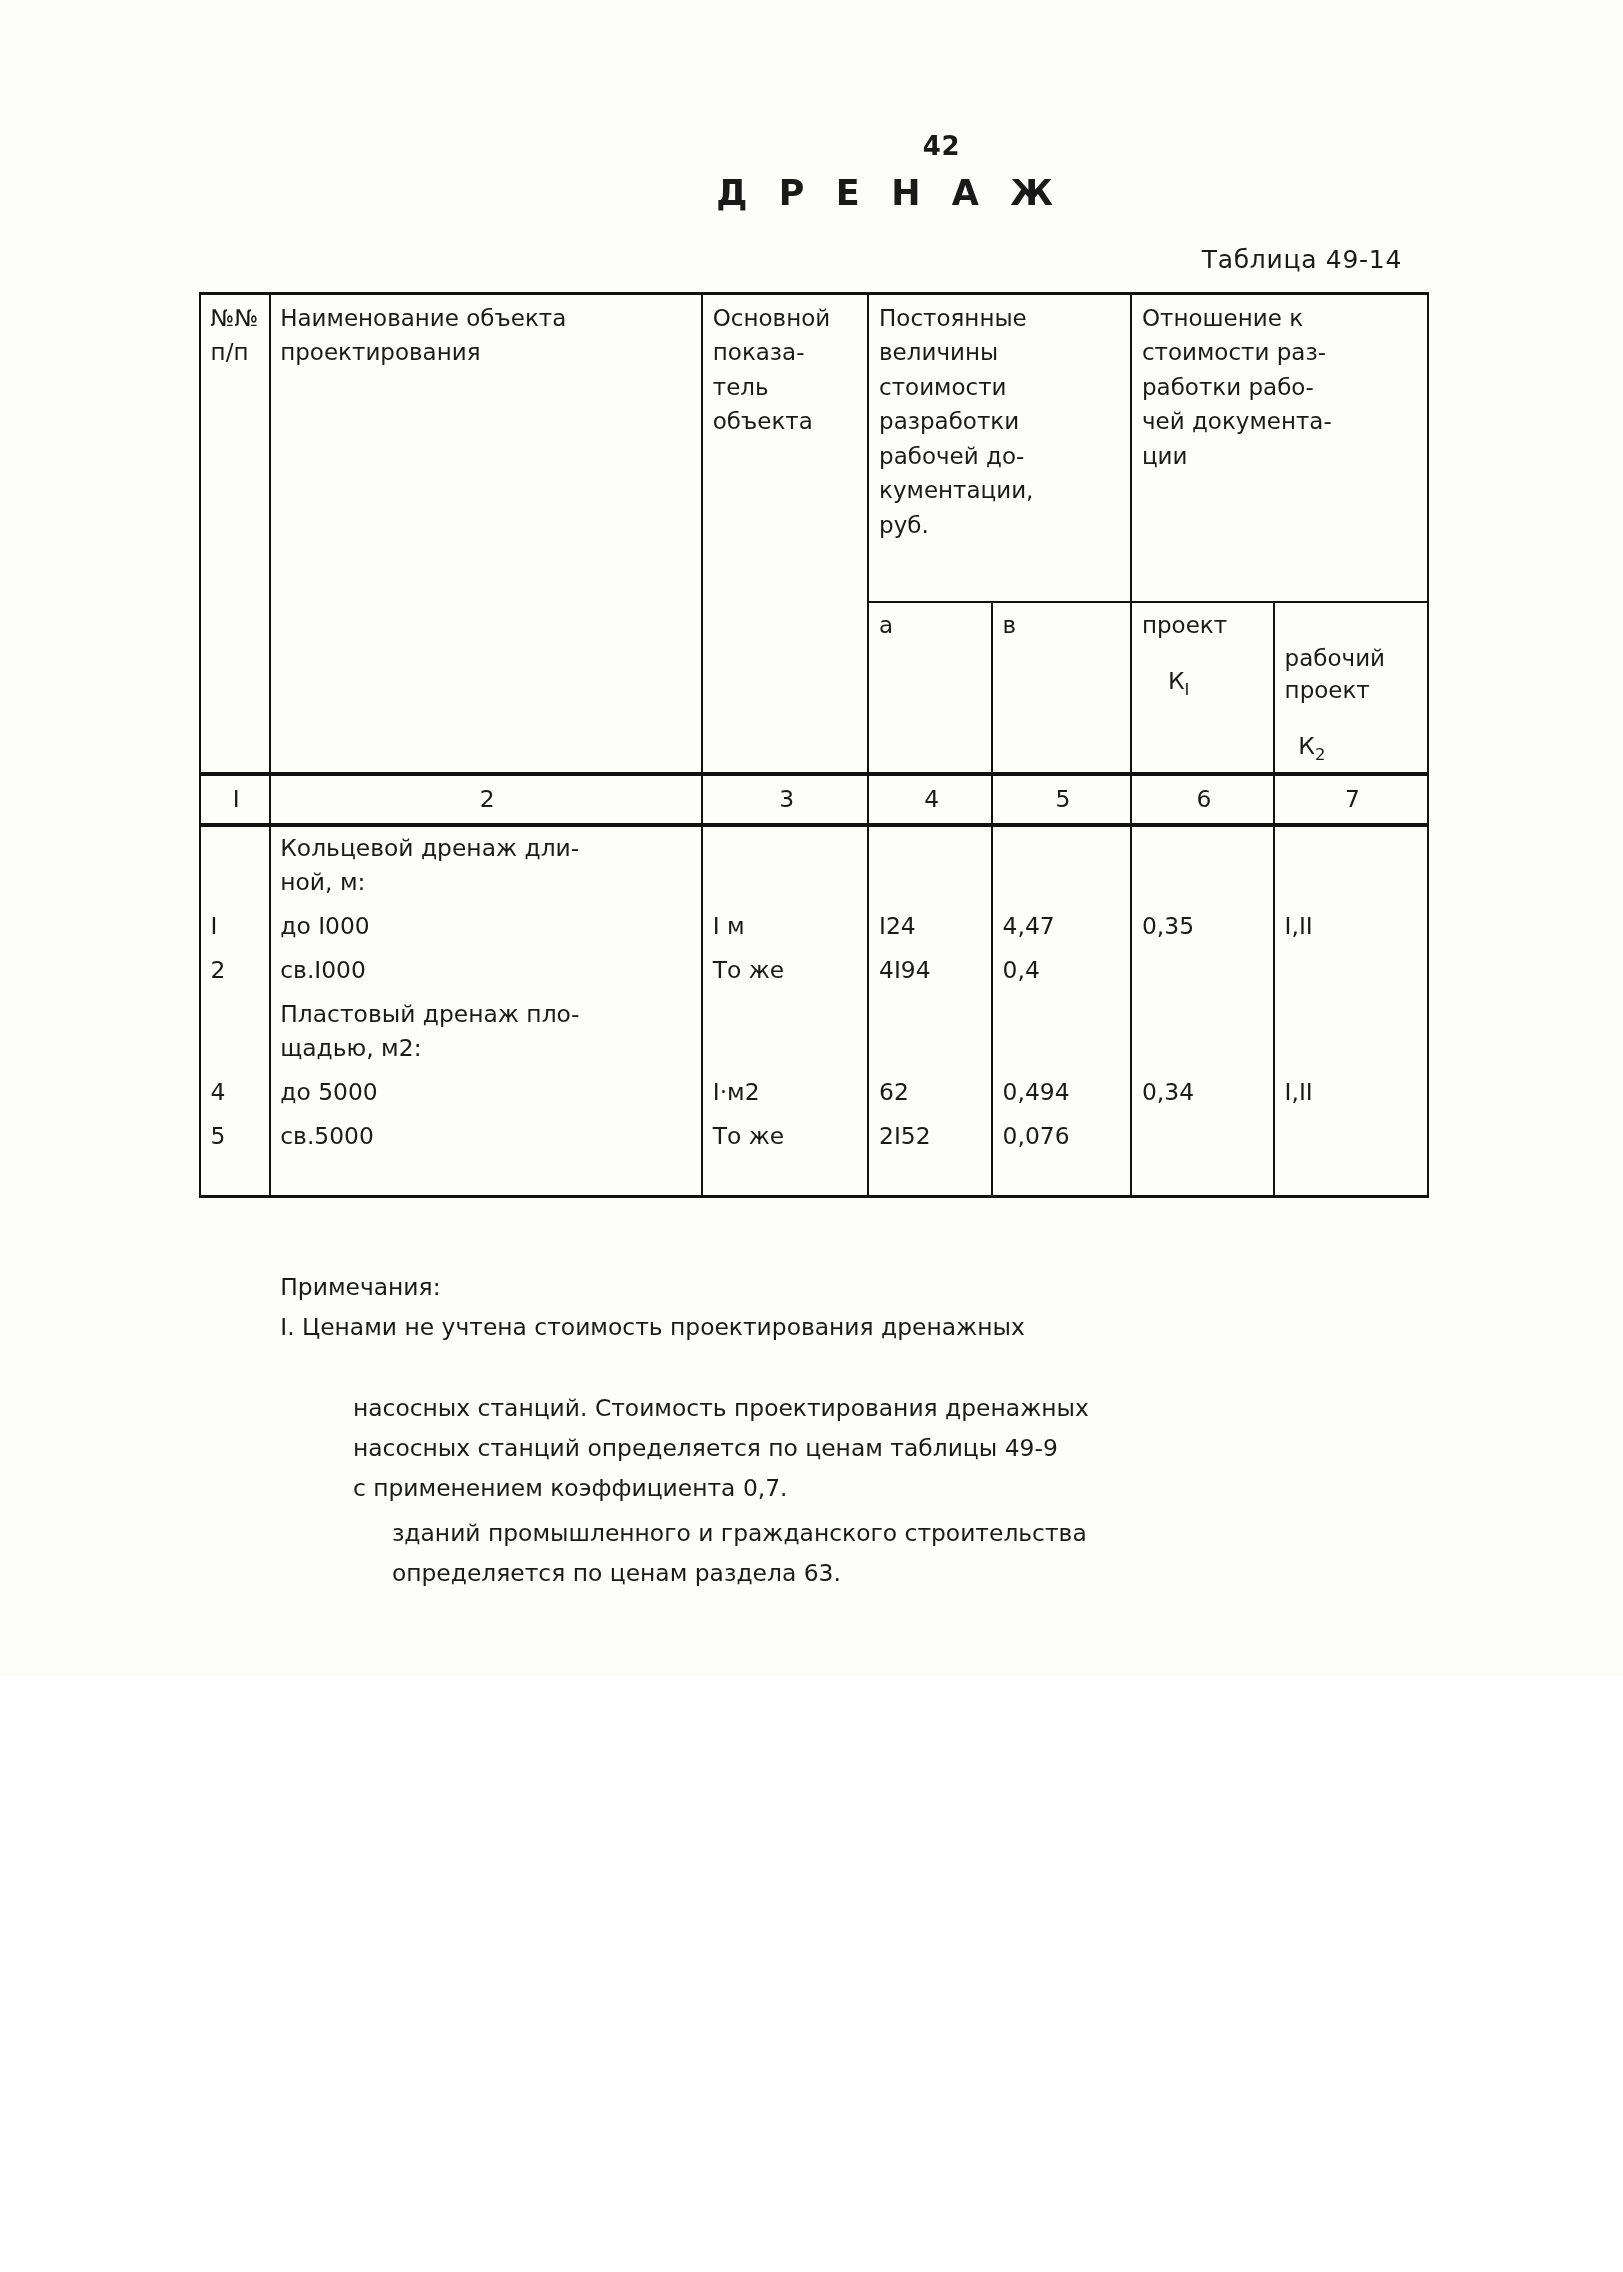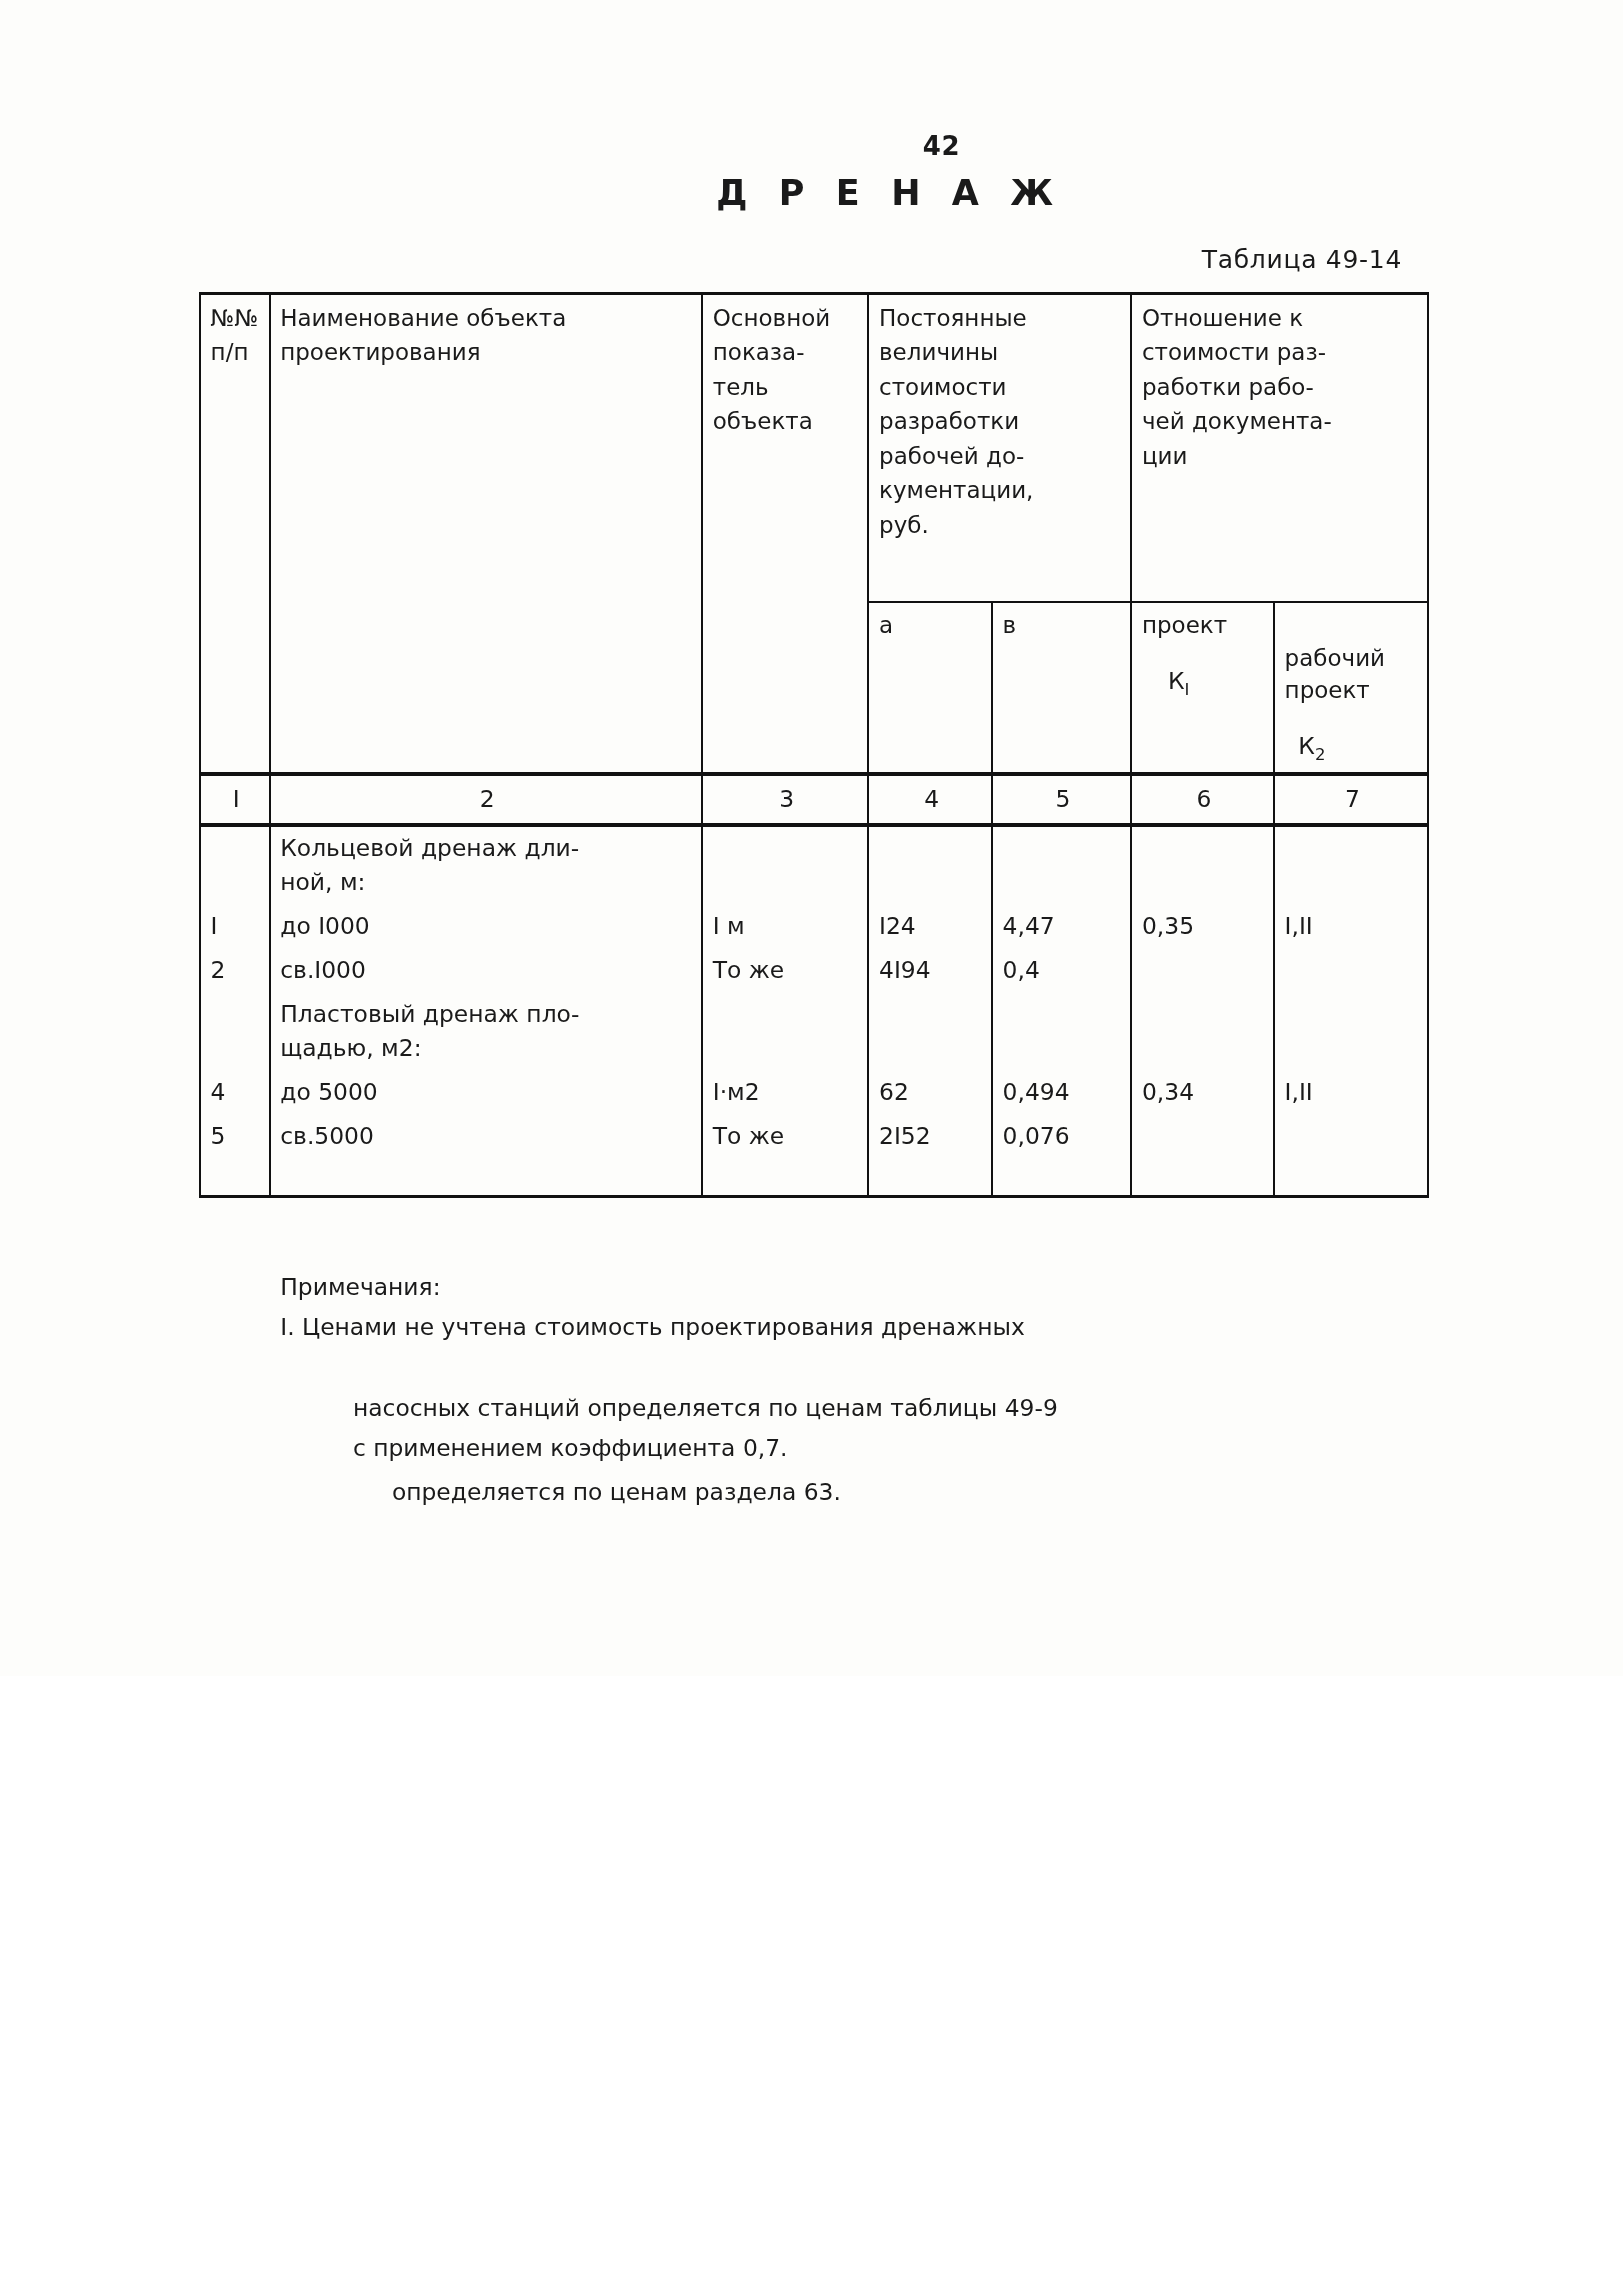--- a/index.html
+++ b/index.html
@@ -270,23 +270,25 @@
         </tr>
       </tbody>
     </table>
 
     <div class="notes">
       <div class="note-block">
         <div class="note-line">
           <span>Примечания:</span>
           <span>I. Ценами не учтена стоимость проектирования дренажных</span>
         </div>
+        <div class="note-line indent-1">насосных станций. Стоимость проектирования дренажных</div>
         <div class="note-line indent-1">насосных станций определяется по ценам таблицы 49-9</div>
         <div class="note-line indent-1">с применением коэффициента 0,7.</div>
       </div>
       <div class="note-block">
+        <div class="note-line indent-2">зданий промышленного и гражданского строительства</div>
         <div class="note-line indent-2">определяется по ценам раздела 63.</div>
       </div>
     </div>
 
   </div>
 </div>
 
 
 </body></html>

